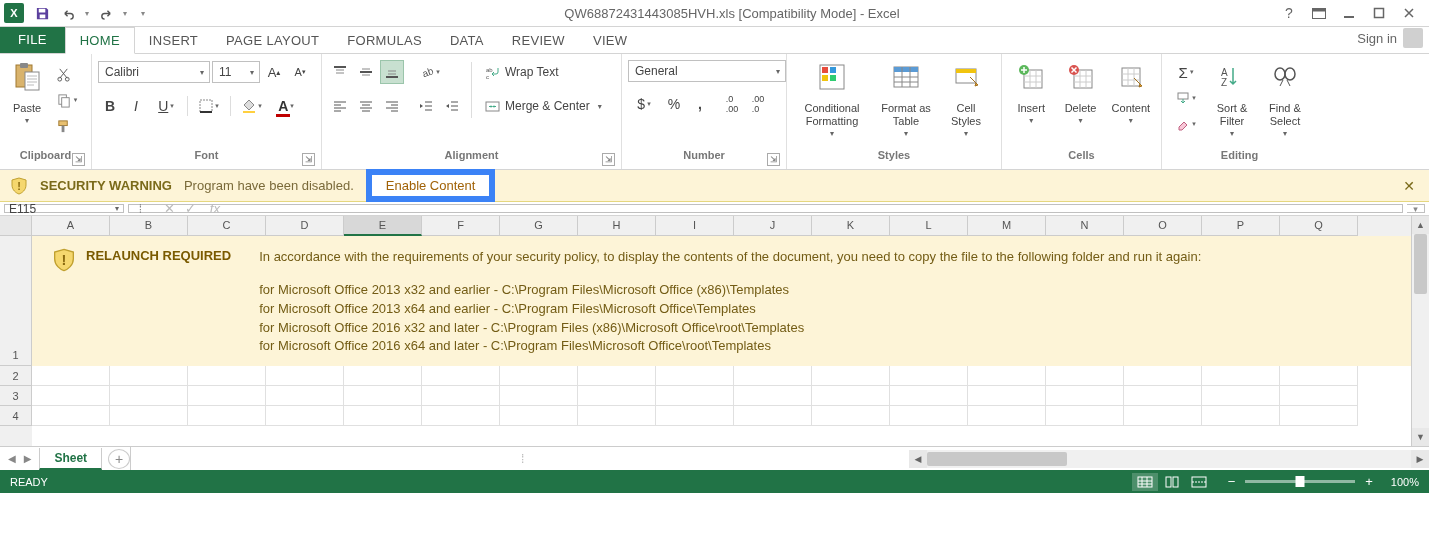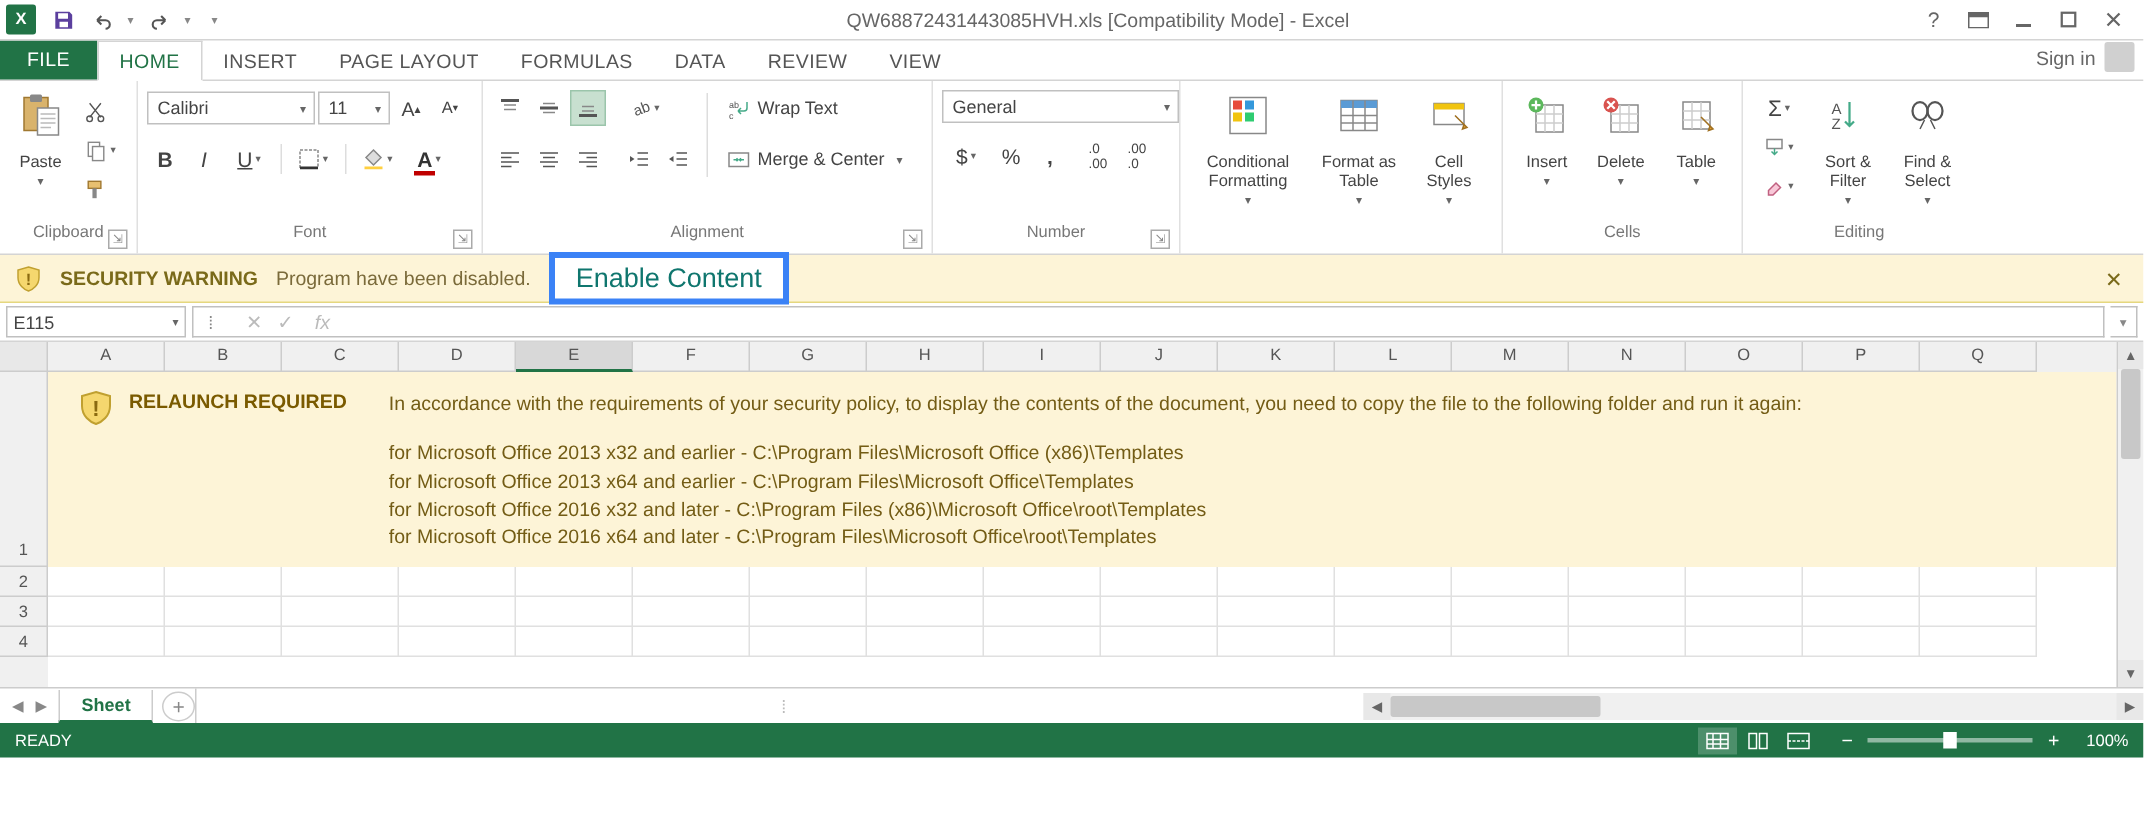--- a/index.html
+++ b/index.html
@@ -20,21 +20,21 @@
 .tab { padding: 5px 14px 5px; font-size: 13px; color: #555; cursor: pointer; text-transform: uppercase; letter-spacing: 0.3px; }
 .tab.file { background: #217346; color: #fff; padding: 6px 18px; }
 .tab.active { color: #217346; border: 1px solid #d4d4d4; border-bottom: 1px solid #fff; margin-bottom: -1px; background: #fff; }
 .signin { margin-left: auto; padding: 5px 6px 5px 10px; color: #666; font-size: 13px; display: flex; align-items: center; gap: 6px; }
 .signin .avatar { width: 20px; height: 20px; background: #d0d0d0; border-radius: 2px; }
 
 
 .ribbon { height: 117px; background: #fff; border-top: 1px solid #d4d4d4; border-bottom: 1px solid #d4d4d4; display: flex; }
 .group { border-right: 1px solid #e0e0e0; display: flex; flex-direction: column; padding: 4px 6px 2px; }
 .group-body { flex: 1; display: flex; align-items: flex-start; gap: 3px; }
-.group-label { height: 18px; text-align: center; font-size: 11px; color: #777; position: relative; }
+.group-label { height: 18px; text-align: center; font-size: 11px; color: #777; position: relative; font-weight: bold; }
 .group-label .launcher { position: absolute; right: 0; bottom: 1px; width: 13px; height: 13px; border: 1px solid #aaa; font-size: 8px; display: flex; align-items: center; justify-content: center; cursor: pointer; color: #888; }
 .bigbtn { display: flex; flex-direction: column; align-items: center; justify-content: flex-start; width: 42px; height: 90px; cursor: pointer; padding-top: 2px; }
 .bigbtn .ico { width: 34px; height: 34px; display: flex; align-items: center; justify-content: center; font-size: 22px; }
 .bigbtn .lbl { font-size: 11px; color: #444; text-align: center; line-height: 1.2; margin-top: 8px; }
 .bigbtn .drop { font-size: 8px; color: #666; margin-top: 1px; }
 .smallbtn { width: 24px; height: 24px; display: flex; align-items: center; justify-content: center; cursor: pointer; font-size: 14px; color: #444; border: 1px solid transparent; }
 .smallbtn.active { background: #c8e0d0; border-color: #9bc5ab; }
 .smallbtn .arr { font-size: 7px; margin-left: 2px; color: #666; }
 .vcol { display: flex; flex-direction: column; gap: 2px; }
 .hrow { display: flex; gap: 2px; align-items: center; }
@@ -42,25 +42,25 @@
 .combo .arr { margin-left: auto; font-size: 8px; padding: 0 3px; color: #666; }
 .checklike { height: 24px; display: flex; align-items: center; gap: 5px; padding: 0 5px; cursor: pointer; font-size: 12px; }
 .checklike .ic { width: 16px; height: 16px; display: flex; align-items: center; justify-content: center; font-size: 13px; }
 .checklike .arr { font-size: 8px; color: #666; margin-left: 3px; }
 
 
 .secbar { height: 32px; background: #fdf4d7; border-bottom: 1px solid #e5d77f; display: flex; align-items: center; padding: 0 10px; gap: 12px; }
 .secbar .shield { width: 18px; height: 18px; display: flex; align-items: center; justify-content: center; }
 .secbar .sw { font-weight: bold; color: #7a6a1a; font-size: 13px; }
 .secbar .msg { color: #7a6a3a; font-size: 13px; }
-.secbar .enablebtn { border: 4px solid #3b82f6; background: #fff; padding: 3px 14px; font-size: 18px; cursor: pointer; color: #0f766e; }
+.secbar .enablebtn { border: 6px solid #3b82f6; background: #fff; padding: 3px 14px; font-size: 13px; cursor: pointer; color: #a16207; }
 .secbar .close { margin-left: auto; cursor: pointer; color: #7a6a1a; font-size: 14px; padding: 2px 4px; }
 
 
-.fbar { height: 26px; display: flex; align-items: stretch; border-bottom: 1px solid #d4d4d4; }
+.fbar { height: 14px; display: flex; align-items: stretch; border-bottom: 1px solid #d4d4d4; }
 .namebox { width: 120px; border: 1px solid #c0c0c0; margin: 2px 0 2px 4px; display: flex; align-items: center; padding: 0 4px; font-size: 12px; }
 .namebox .arr { margin-left: auto; font-size: 8px; color: #666; }
 .fx-insert { width: 24px; display: flex; align-items: center; justify-content: center; border: 1px solid #c0c0c0; margin: 2px 0 2px 4px; border-right: none; color: #888; }
 .fx-btns { display: flex; align-items: center; gap: 2px; border-top: 1px solid #c0c0c0; border-bottom: 1px solid #c0c0c0; margin: 2px 0; padding: 0 8px; }
 .fx-btns span { color: #bbb; font-size: 13px; padding: 0 4px; cursor: pointer; }
 .fx-input { flex: 1; border: 1px solid #c0c0c0; margin: 2px 4px 2px 0; border-left: none; padding: 0 6px; display: flex; align-items: center; }
 .fx-expand { width: 18px; display: flex; align-items: center; justify-content: center; color: #888; font-size: 9px; border: 1px solid #c0c0c0; margin: 2px 4px 2px 0; border-left: none; cursor: pointer; }
 
 
 .gridwrap { height: 230px; display: flex; }
@@ -431,20 +431,21 @@
             <svg width="28" height="28" viewBox="0 0 28 28">
               <rect x="4" y="6" width="20" height="14" fill="#fff" stroke="#888"></rect>
               <rect x="4" y="6" width="20" height="4" fill="#f1c40f"></rect>
               <path d="M18 14l8 8-3 1 1-3z" fill="#e8a030" stroke="#a07020"></path>
             </svg>
           </div>
         <div class="lbl">Cell Styles</div>
           <div class="drop">▾</div>
       </div>
     </div>
+    <div class="group-label"><span>Styles</span></div>
   </div>
 
   <div class="group" style="width:160px">
     <div class="group-body">
       <div class="bigbtn" style="width:48px">
         <div class="ico">
             <svg width="26" height="26" viewBox="0 0 26 26">
               <rect x="6" y="6" width="18" height="18" fill="#fff" stroke="#888"></rect>
               <line x1="12" y1="6" x2="12" y2="24" stroke="#ccc"></line>
               <line x1="18" y1="6" x2="18" y2="24" stroke="#ccc"></line>
@@ -476,21 +477,21 @@
         <div class="ico">
             <svg width="26" height="26" viewBox="0 0 26 26">
               <rect x="4" y="4" width="18" height="18" fill="#fff" stroke="#888"></rect>
               <line x1="10" y1="4" x2="10" y2="22" stroke="#ccc"></line>
               <line x1="16" y1="4" x2="16" y2="22" stroke="#ccc"></line>
               <line x1="4" y1="10" x2="22" y2="10" stroke="#ccc"></line>
               <line x1="4" y1="16" x2="22" y2="16" stroke="#ccc"></line>
               <path d="M16 14l8 8-3 1 1-3z" fill="#e8a030" stroke="#a07020"></path>
             </svg>
           </div>
-        <div class="lbl">Table</div>
+        <div class="lbl">Content</div>
           <div class="drop">▾</div>
       </div>
     </div>
     <div class="group-label"><span>Cells</span></div>
   </div>
 
   <div class="group" style="width:155px;border-right:none">
     <div class="group-body">
       <div class="vcol" style="gap:2px;padding-top:2px">
         <div class="smallbtn" style="width:36px;font-size:15px">Σ<span class="arr">▾</span></div>

